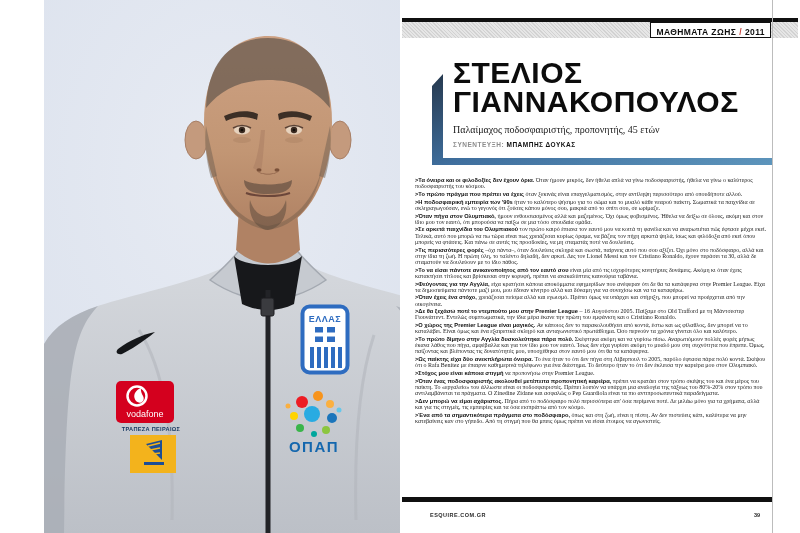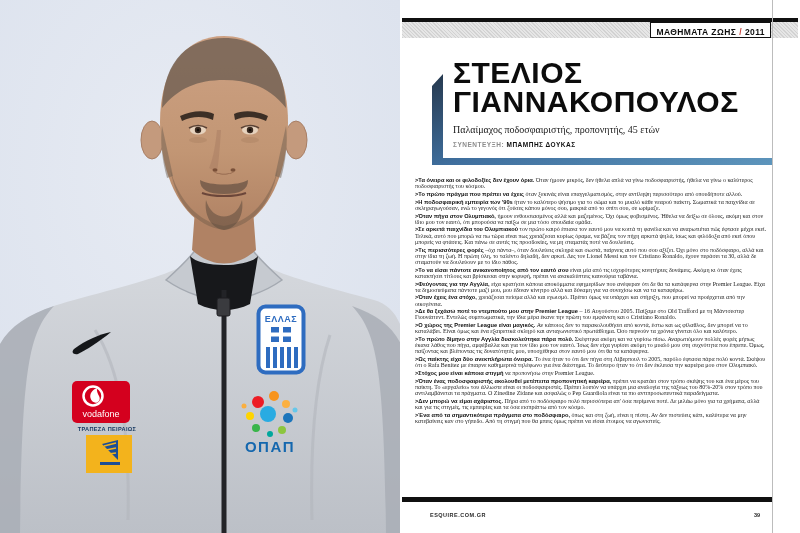--- a/index.html
+++ b/index.html
@@ -1,21 +1,21 @@
 <!DOCTYPE html>
 <html><head>
 <meta charset="utf-8">
 <style>
   * { margin:0; padding:0; box-sizing:border-box; }
   html,body { width:800px; height:533px; overflow:hidden; background:#fff; }
   body { font-family:"Liberation Sans", sans-serif; }
   .spread { position:relative; width:800px; height:533px; background:#fff; }
 
   
-  .photo-page { position:absolute; left:0; top:0; width:400px; height:533px; overflow:hidden; }
+  .photo-page { position:absolute; left:0; top:0; width:400px; height:533px; overflow:hidden;padding-left:44px; }
   .photo-page svg { display:block; }
 
   
   .text-page { position:absolute; left:400px; top:0; width:400px; height:533px; background:#fff; }
   .fold-line { position:absolute; left:372px; top:0; width:1px; height:533px; background:#bcbcbc; }
 
   .top-bar { position:absolute; left:2px; top:18px; width:396px; height:4px; background:#101010; }
   .banner-strip { position:absolute; left:2px; top:22px; width:396px; height:16px;
       background:repeating-linear-gradient(45deg,#d2d2d2 0 1px,#e6e6e6 1px 2.5px); }
   .banner-label { position:absolute; top:22px; right:29px; height:16px; min-width:106px;

